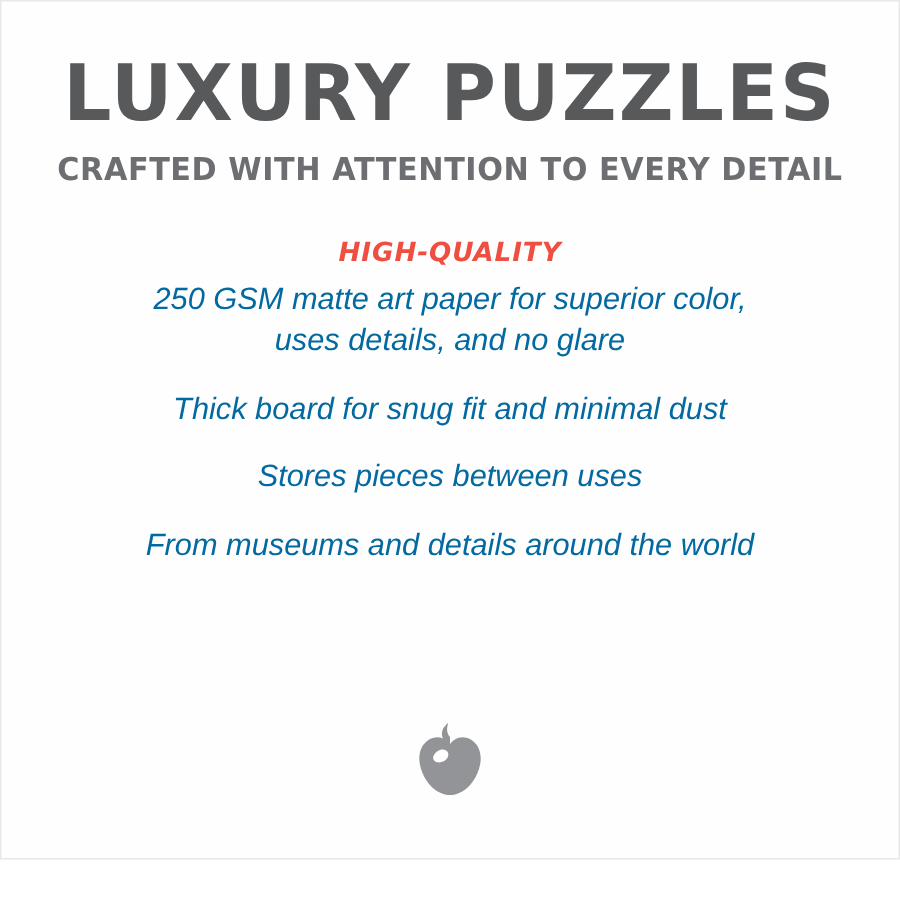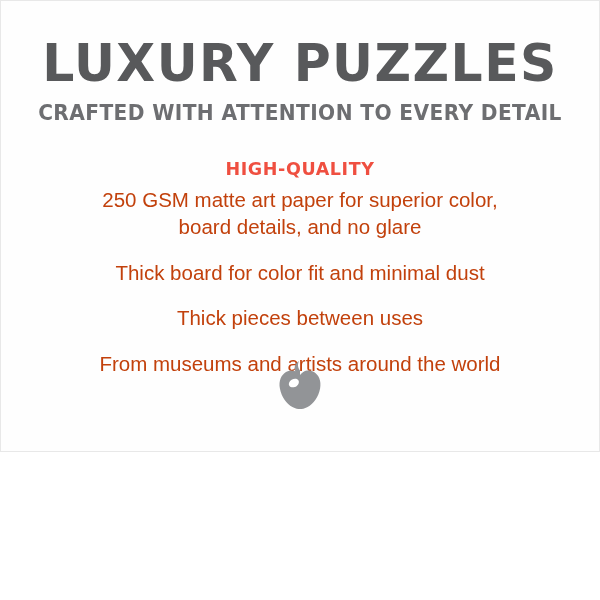--- a/index.html
+++ b/index.html
@@ -9,21 +9,21 @@
   body {
     width: 600px;
     height: 600px;
     background: #ffffff;
     font-family: "Liberation Sans", sans-serif;
     overflow: hidden;
   }
   .canvas {
     position: relative;
     width: 600px;
-    height: 452px;
+    height: 573px;
     box-sizing: border-box;
     border: 1px solid #e8e8e8;
     background: #fefefe;
     display: flex;
     flex-direction: column;
     align-items: center;
   }
 
   
   .header {
@@ -52,39 +52,40 @@
     transform: scaleX(0.96);
   }
 
   
   .features {
     width: 100%;
     margin-top: 34px;
     display: flex;
     flex-direction: column;
     align-items: center;
+    font-style: italic;
   }
   .feature {
     width: 100%;
     text-align: center;
     margin-bottom: 18px;
   }
   .feature-head {
     font-size: 17.5px;
     font-weight: bold;
     letter-spacing: 0.6px;
     color: #ef4f40;
     text-transform: uppercase;
     font-family: "DejaVu Sans", sans-serif;
     margin-bottom: 7px;
   }
   .feature-body {
     font-size: 20.5px;
     line-height: 1.34;
-    color: #c2410c;
+    color: #0369a1;
     font-family: "Liberation Sans", sans-serif;
     padding: 0 55px;
   }
   .feature-body .line {
     display: block;
   }
 
   
   .logo-wrap {
     position: absolute;
@@ -110,39 +111,39 @@
     <div class="title">LUXURY PUZZLES</div>
     <div class="subtitle">CRAFTED WITH ATTENTION TO EVERY DETAIL</div>
   </div>
 
   <div class="features">
 
     <div class="feature">
       <div class="feature-head">HIGH-QUALITY</div>
       <div class="feature-body">
         <span class="line">250 GSM matte art paper for superior color,</span>
-        <span class="line">board details, and no glare</span>
+        <span class="line">uses details, and no glare</span>
       </div>
     </div>
 
     <div class="feature">
       <div class="feature-body">
-        <span class="line">Thick board for color fit and minimal dust</span>
+        <span class="line">Thick board for snug fit and minimal dust</span>
       </div>
     </div>
 
     <div class="feature">
       <div class="feature-body">
-        <span class="line">Thick pieces between uses</span>
+        <span class="line">Stores pieces between uses</span>
       </div>
     </div>
 
     <div class="feature">
       <div class="feature-body">
-        <span class="line">From museums and artists around the world</span>
+        <span class="line">From museums and details around the world</span>
       </div>
     </div>
 
   </div>
 
   <div class="logo-wrap">
     <svg class="logo-icon" viewBox="0 0 46 48" aria-hidden="true">
       <path fill="#929497" d="M23 9.5c-2.6-3.2-2.2-6.6-1.1-9.5 0 0-3.6 2.2-4.2 6.1-.3 2 .2 3.3.7 4.2-3-1.3-6.7-1-9.8 1C4.3 14.1 1.5 19.9 2.9 27.5 4.4 35.7 9.6 42.9 15.4 46c3.2 1.7 5.6 2 7.6 2s4.4-.3 7.6-2c5.8-3.1 11-10.3 12.5-18.5 1.4-7.6-1.4-13.4-5.7-16.2-3.6-2.3-8-2.3-11.1-.3-1.1.7-2.1 1.6-3.3 3z"></path>
       <path fill="#ffffff" d="M14.6 18.8c2.4-1.6 5.2-1.5 6.6.2 1.3 1.6.8 4.2-1.4 5.9-2.6 2-6.2 1.8-7.5-.1-1.2-1.8-.1-4.4 2.3-6z"></path>
     </svg>

